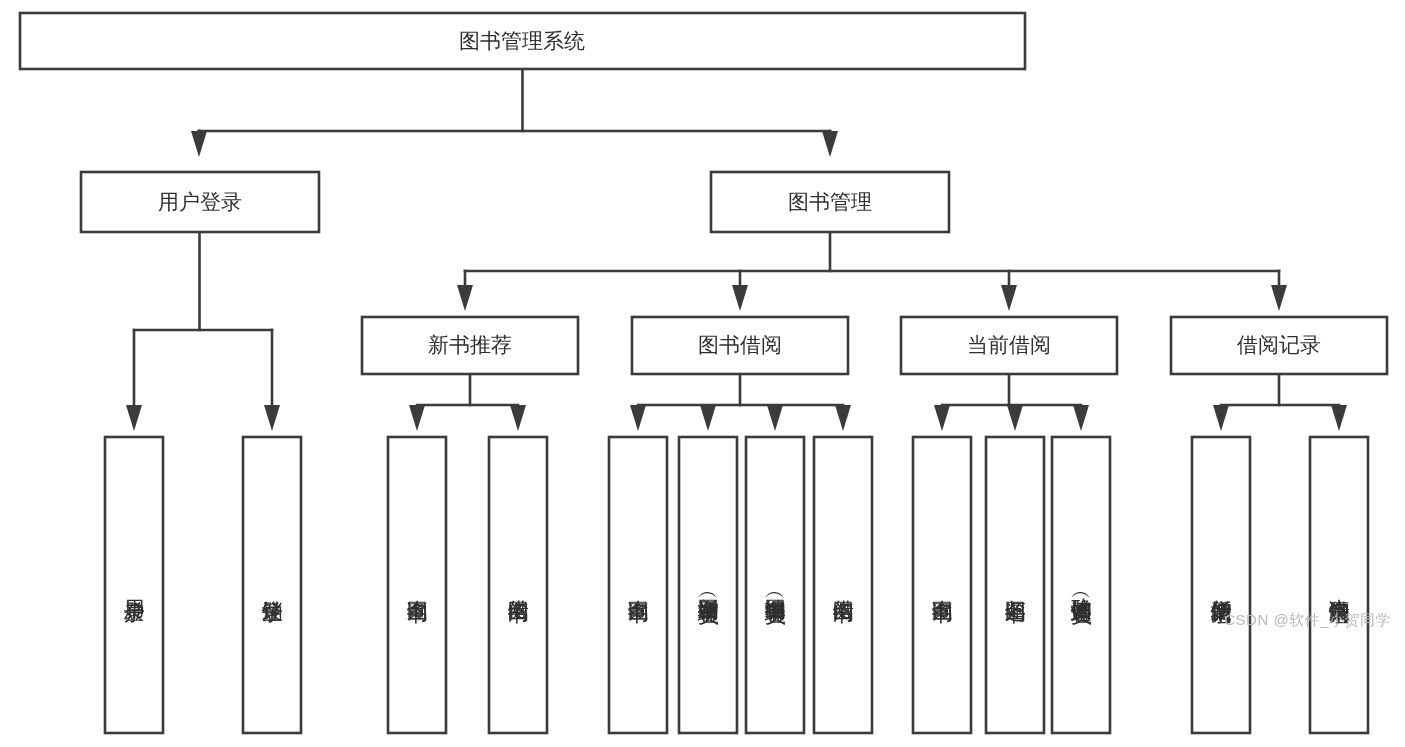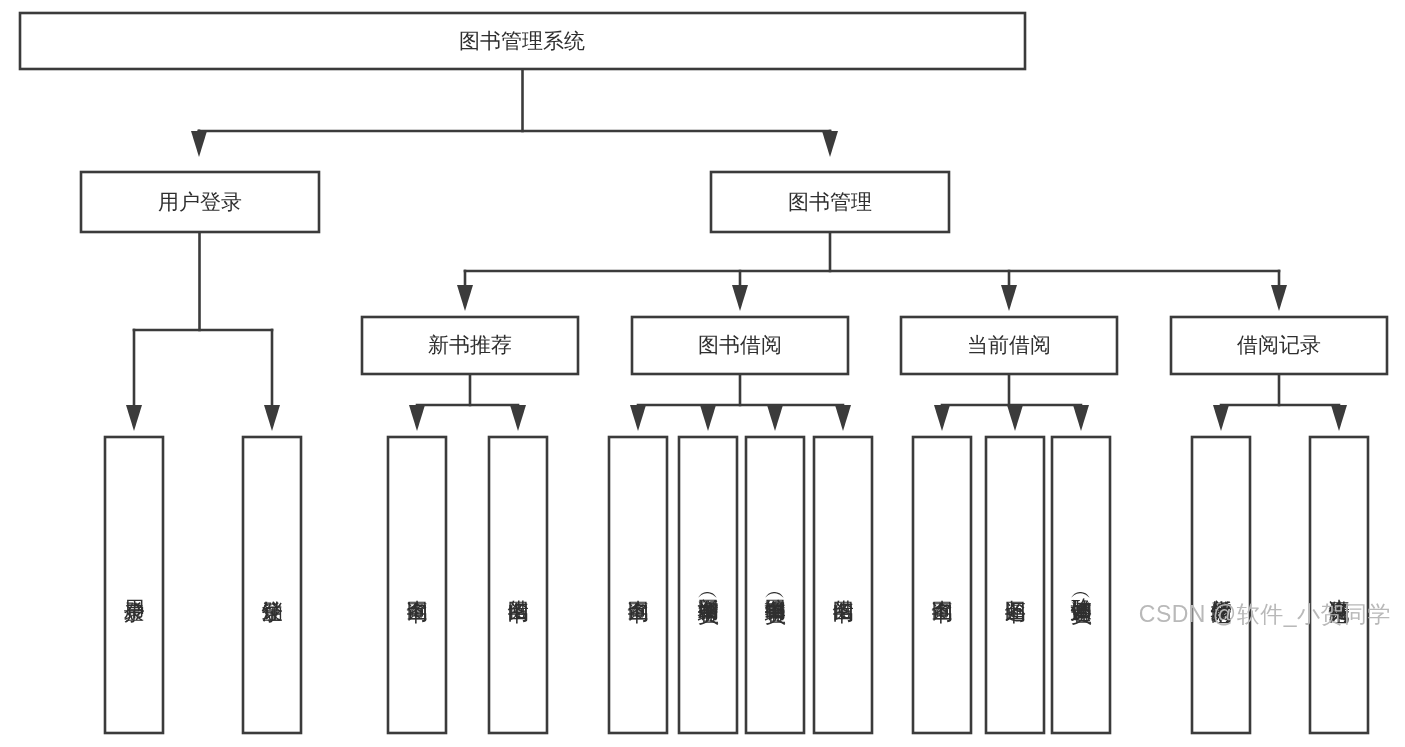--- a/index.html
+++ b/index.html
@@ -65,21 +65,21 @@
     justify-content: center;
     white-space: nowrap;
     pointer-events: none;
     user-select: none;
   }
   .watermark {
     position: absolute;
     right: 14px;
     bottom: 6px;
     font-family: "Liberation Sans", "DejaVu Sans", sans-serif;
-    font-size: 23px;
+    font-size: 15px;
     color: #b9b9b9;
     letter-spacing: 0.5px;
     white-space: nowrap;
   }
 </style>
 </head>
 <body>
 
 <div id="diagram-root">
 

